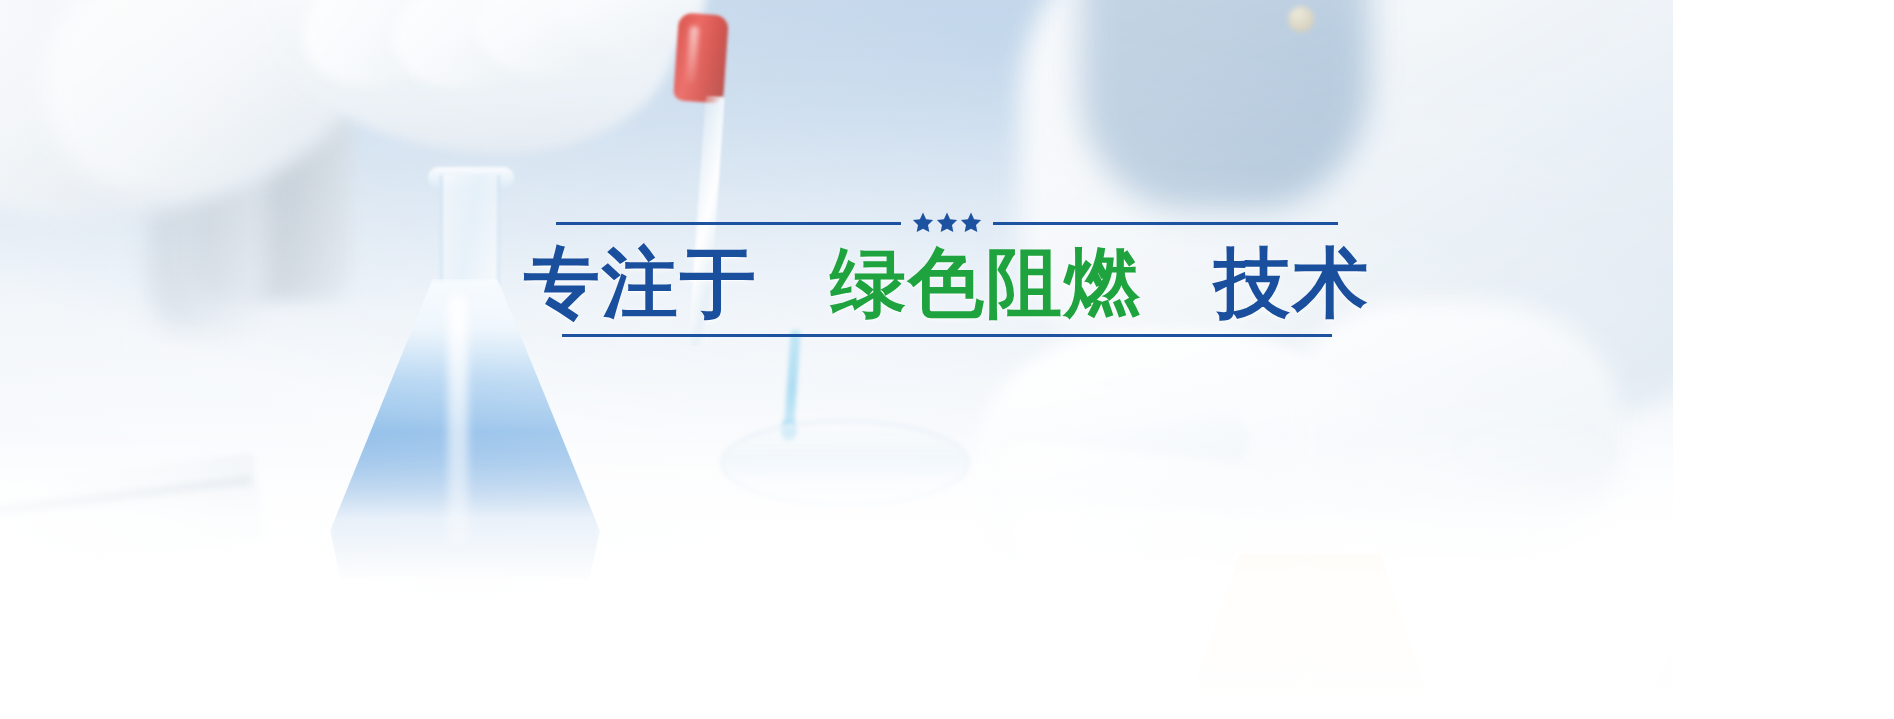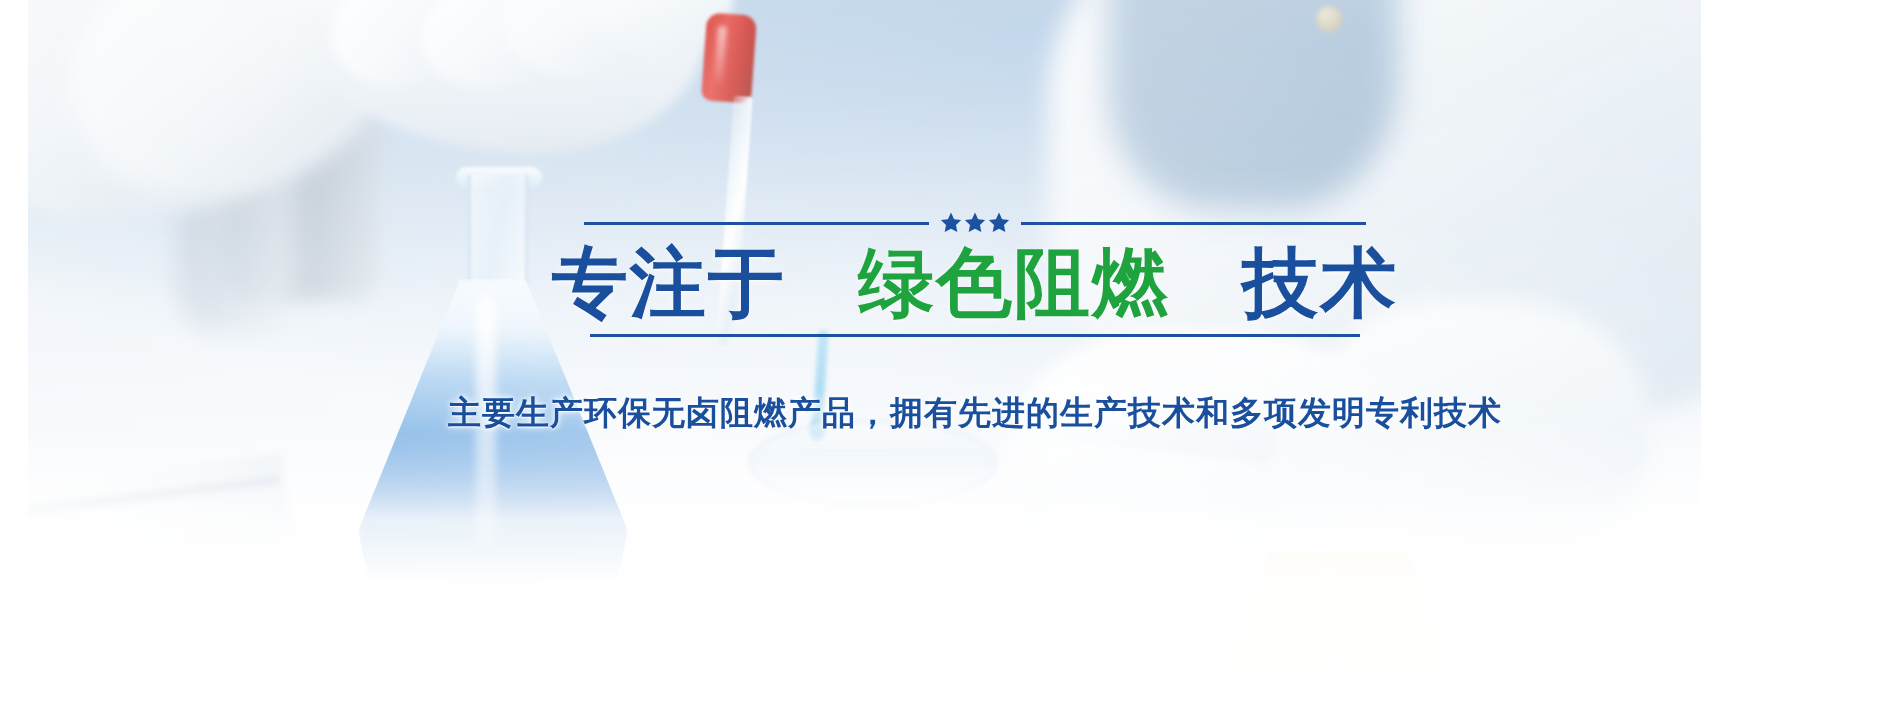--- a/index.html
+++ b/index.html
@@ -5,21 +5,20 @@
 <style>
   * { margin:0; padding:0; box-sizing:border-box; }
   html,body { width:1894px; height:719px; overflow:hidden; background:#fff; }
   body { font-family:"Liberation Sans","DejaVu Sans",sans-serif; }
 
   #banner{
     position:relative;
     width:1673px; height:719px;
     overflow:hidden;
     background:#f2f6fa;
-    margin-left:28px;
   }
 
   
   .bg-layer{ position:absolute; inset:0; }
 
   
   .bg-base{
     background:
       linear-gradient(to bottom,
         #dfe8f2 0%,
@@ -456,16 +455,15 @@
       <span class="hl-blue">专注于</span>
       <span class="hl-gap"></span>
       <span class="hl-green">绿色阻燃</span>
       <span class="hl-gap"></span>
       <span class="hl-blue">技术</span>
     </div>
 
     <div class="rule-under"></div>
 
 
-    <div class="description">主要生产环保无卤阻燃产品，拥有先进的生产技术和多项发明专利技术</div>
 
   </div>
 </div>
 
 </body></html>

